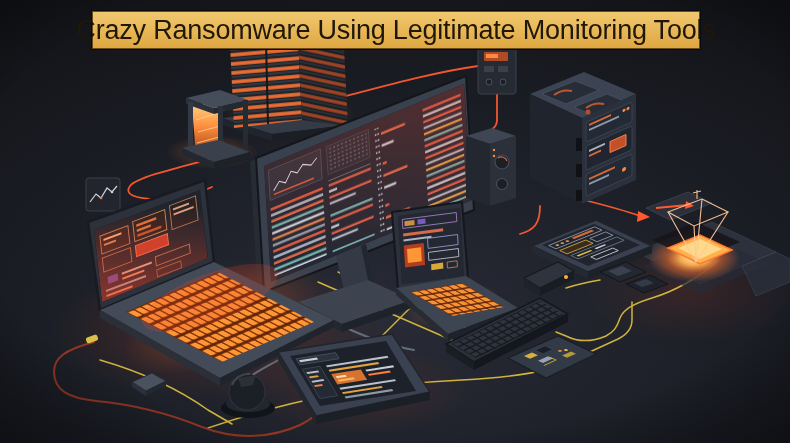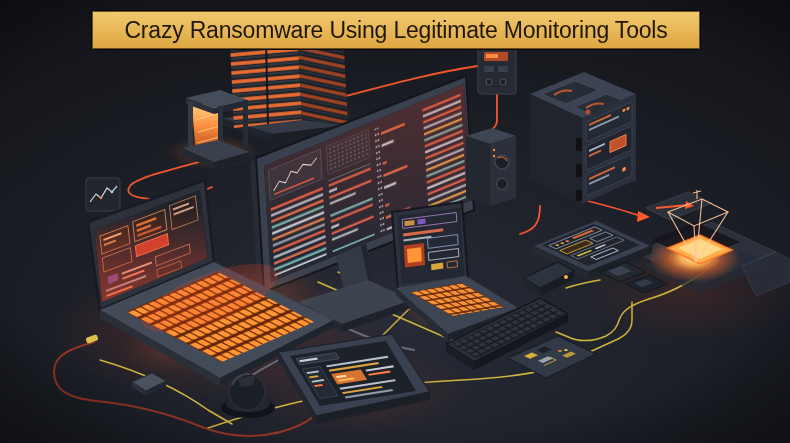--- a/index.html
+++ b/index.html
@@ -4,21 +4,21 @@
 <style>
   html,body{margin:0;padding:0;background:#0c0d10;}
   .stage{position:relative;width:790px;height:443px;overflow:hidden;background:#141519;
          font-family:"Liberation Sans",sans-serif;}
   .stage svg{position:absolute;left:0;top:0;display:block;}
   .banner{position:absolute;left:92px;top:11px;width:606px;height:36px;
           background:linear-gradient(#f1c86e,#dfa742);
           border:1px solid #6b4d15;outline:1px solid #0a0a0c;
           display:flex;align-items:center;justify-content:center;
           z-index:5;}
-  .banner span{font-size:23px;letter-spacing:-0.2px;color:#1f1708;white-space:nowrap;}
+  .banner span{font-size:27px;letter-spacing:-0.2px;color:#1f1708;white-space:nowrap;}
 </style>
 </head>
 <body>
 
 <div class="stage">
 
 <svg width="790" height="443" viewBox="0 0 790 443">
   <defs>
     <radialGradient id="floorG" cx="0.5" cy="0.72" r="0.85">
       <stop offset="0" stop-color="#282b36"></stop>

